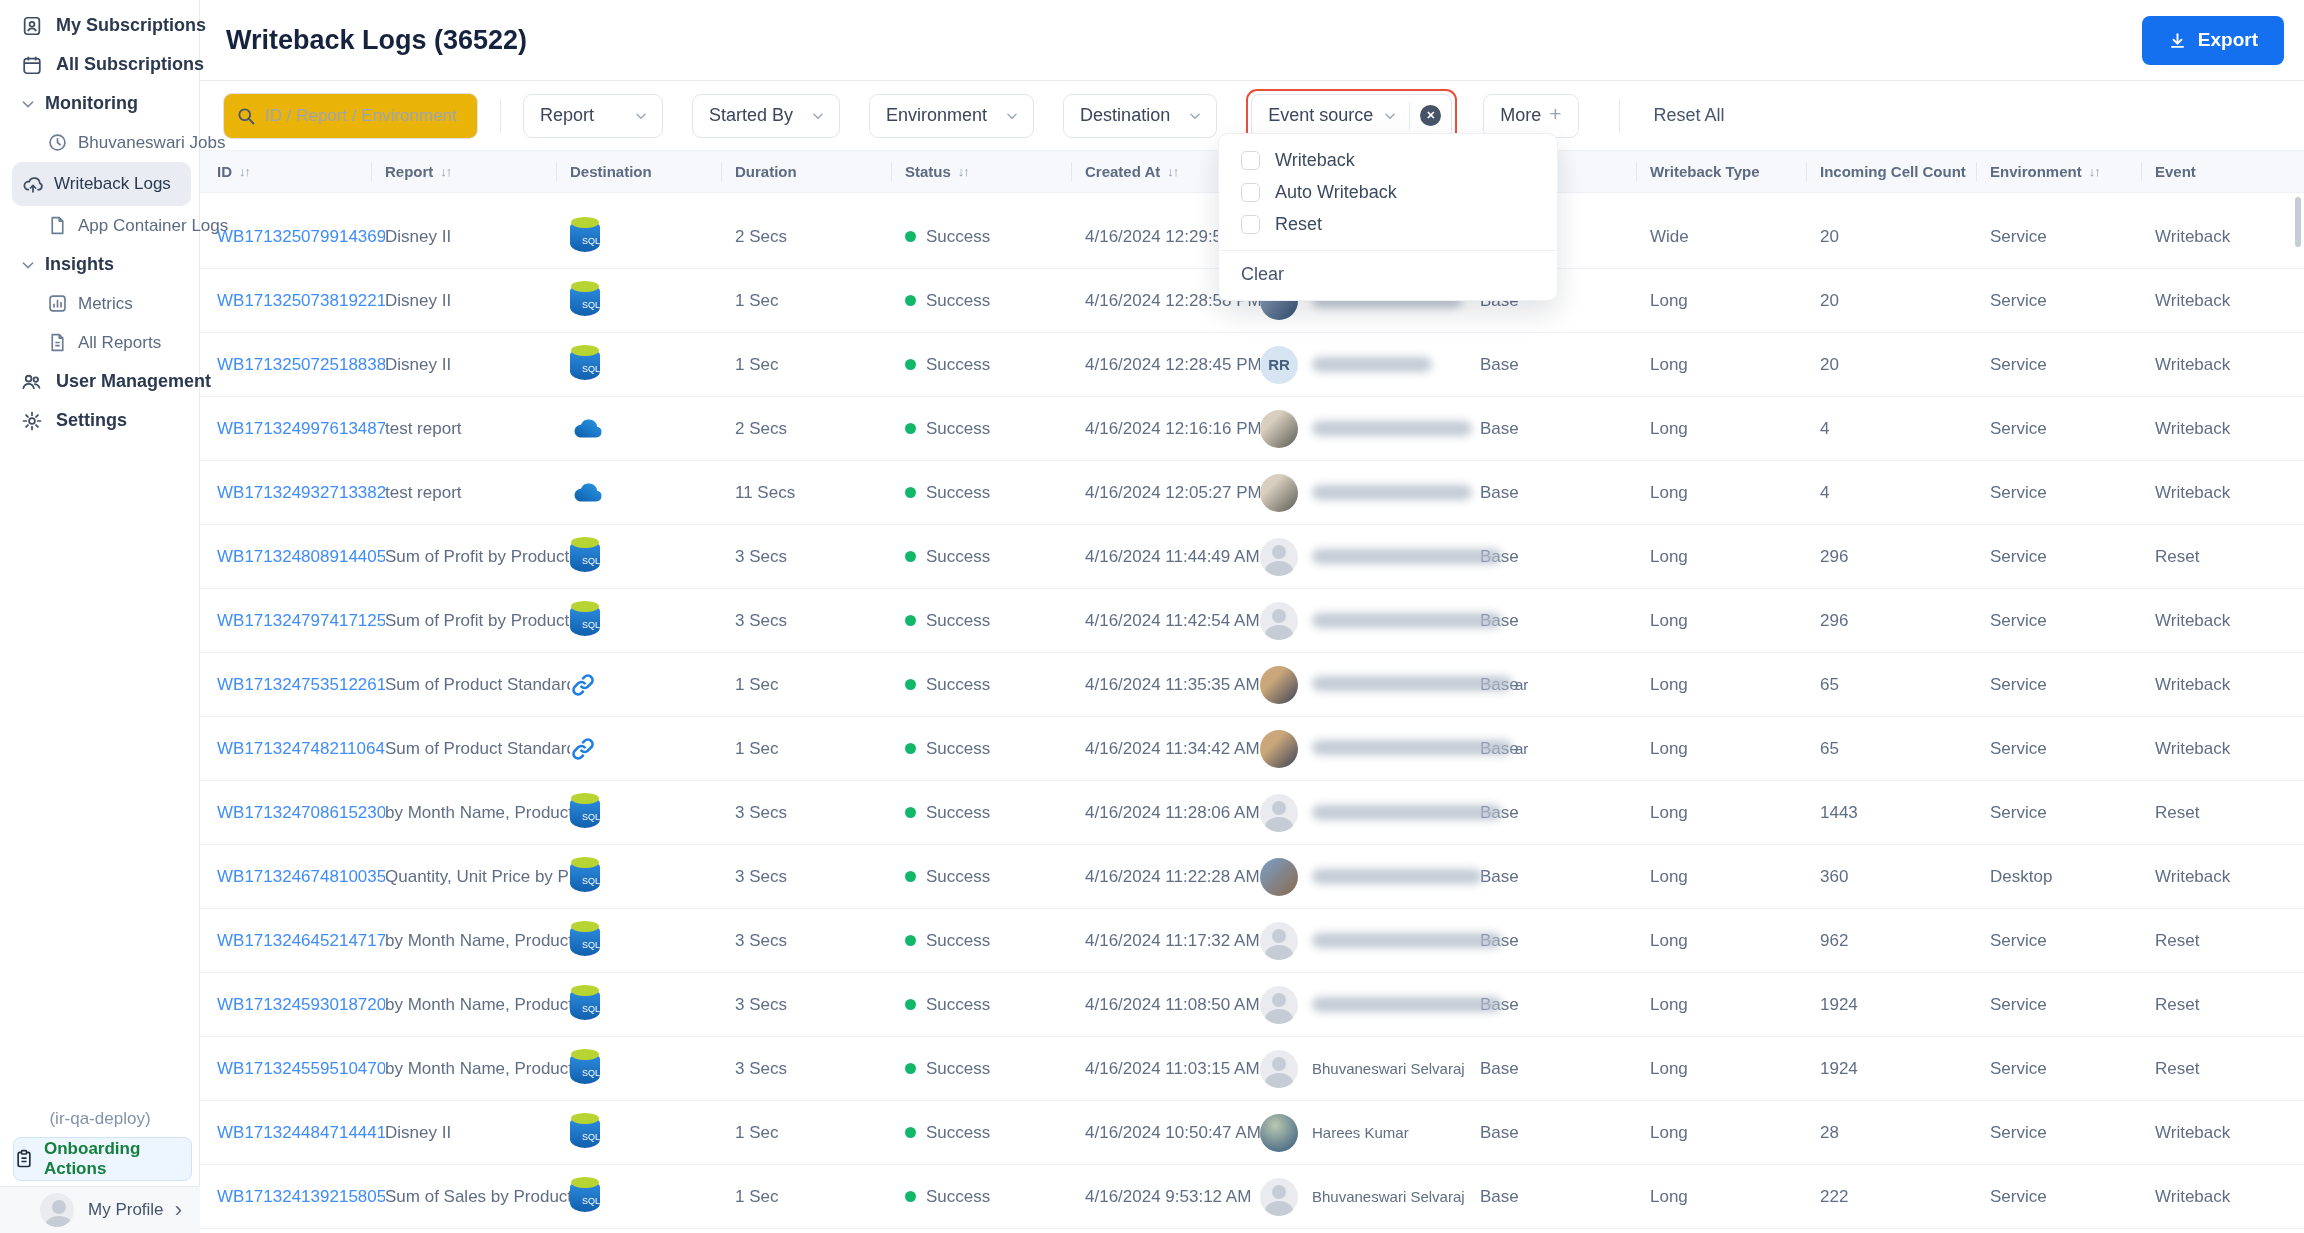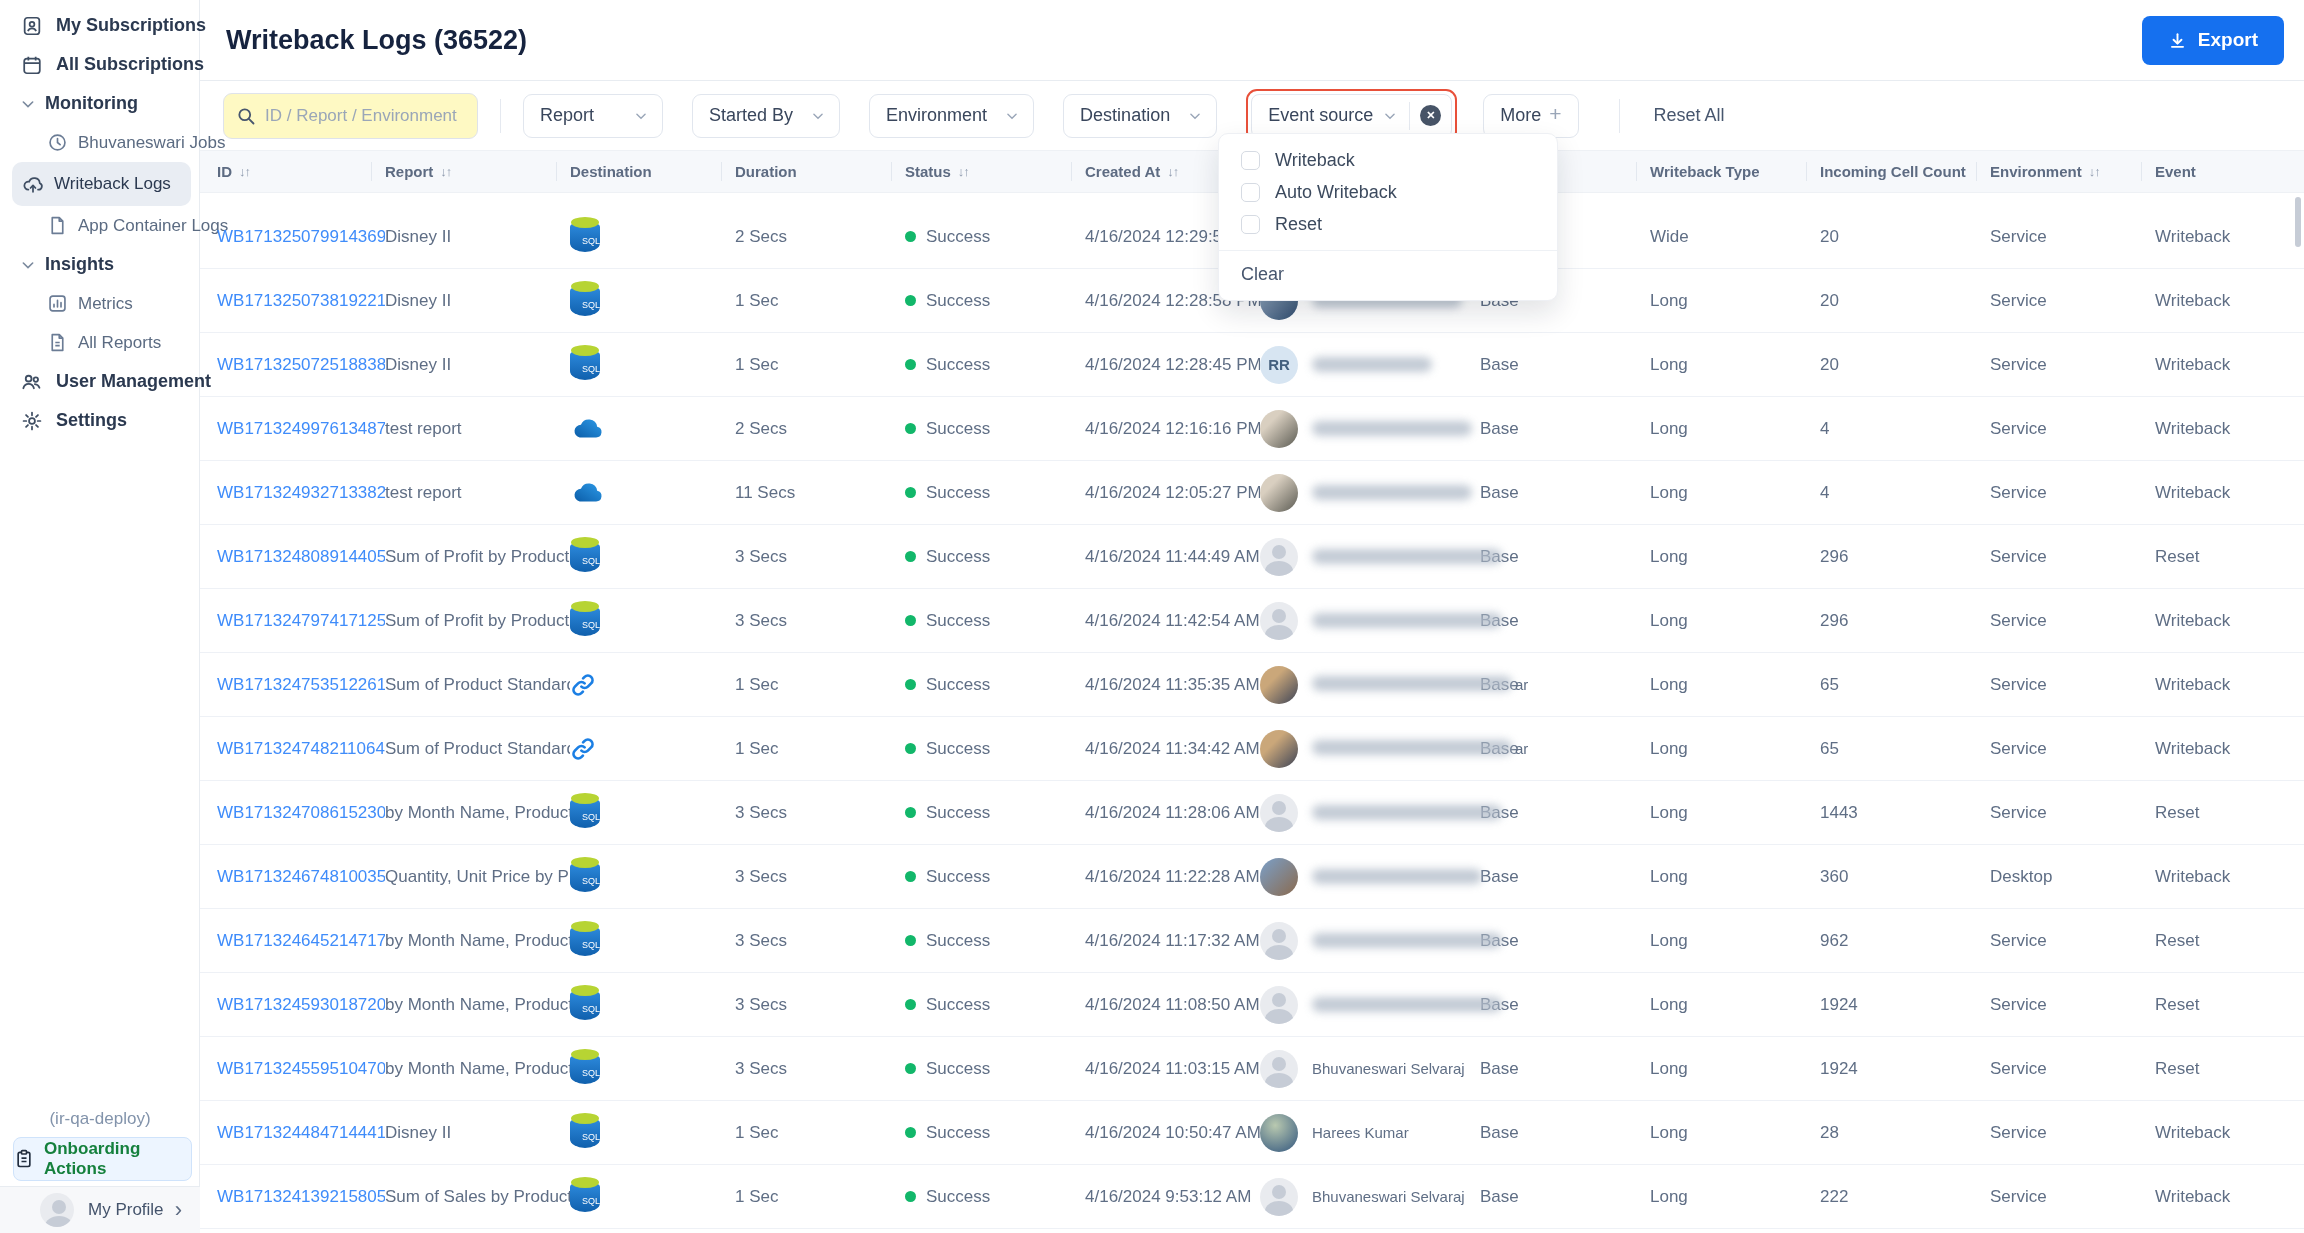--- a/index.html
+++ b/index.html
@@ -37,21 +37,21 @@
   .profile .plbl { font-size:17px; color:#44536b; margin-left:14px; flex:1; }
   .profile .chev { color:#5d6b82; font-size:22px; }
 
   
   #main { position:absolute; left:200px; top:0; width:2104px; height:1233px; }
   .topbar { height:81px; border-bottom:1px solid #e8ecf1; display:flex; align-items:center; padding:0 20px 0 26px; }
   .title { font-size:27px; font-weight:700; color:#16233f; flex:1; }
   .export-btn { height:49px; padding:0 26px; background:#1570ef; border:none; border-radius:8px; color:#fff; font-size:19px; font-weight:600; font-family:"Liberation Sans",sans-serif; display:flex; align-items:center; gap:11px; cursor:pointer; }
 
   .filterbar { height:69px; display:flex; align-items:center; padding-left:23px; gap:14px; }
-  .searchbox { width:255px; height:46px; border:1px solid #dfe3ea; border-radius:9px; display:flex; align-items:center; padding:0 12px; gap:9px; background:#fef9c3; }
+  .searchbox { width:255px; height:46px; border:1px solid #dfe3ea; border-radius:9px; display:flex; align-items:center; padding:0 12px; gap:9px; background:#eab308; }
   .searchbox input { border:none; outline:none; width:100%; font-size:17px; font-family:"Liberation Sans",sans-serif; color:#39465c; background:transparent; }
   .searchbox input::placeholder { color:#9aa6b8; }
   .vdiv { width:1px; height:34px; background:#e5e9f0; margin:0 8px; }
   .fbtn { height:44px; min-width:140px; padding:0 14px 0 16px; border:1px solid #e1e6ee; border-radius:9px; background:#fff; display:flex; align-items:center; justify-content:space-between; gap:18px; font-size:18px; color:#39465c; font-family:"Liberation Sans",sans-serif; cursor:pointer; }
   .es-wrap { border:2px solid #e8503a; border-radius:11px; padding:3px; display:flex; }
   .es-btn { height:44px; padding:0 10px 0 16px; border:1px solid #e1e6ee; border-radius:8px; background:#fff; display:flex; align-items:center; gap:10px; font-size:18px; color:#39465c; cursor:pointer; font-family:"Liberation Sans",sans-serif;}
   .es-btn .bdiv { width:1px; height:28px; background:#e5e9f0; margin-left:2px;}
   .xcircle { width:21px; height:21px; border-radius:50%; background:#475467; color:#fff; font-size:11px; font-weight:700; display:flex; align-items:center; justify-content:center; cursor:pointer; }
   .more-btn { height:44px; padding:0 16px; border:1px solid #e1e6ee; border-radius:9px; background:#fff; display:flex; align-items:center; gap:8px; font-size:18px; color:#39465c; cursor:pointer; font-family:"Liberation Sans",sans-serif;}
   .more-btn .plus { color:#9aa6b8; font-size:21px; position:relative; top:-2px; }

